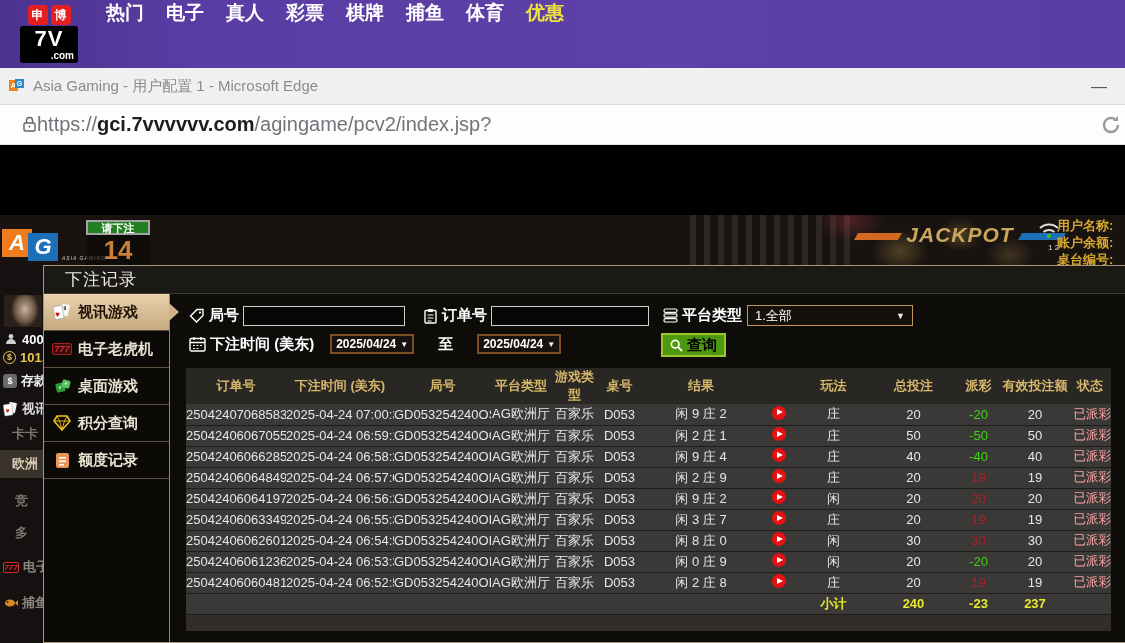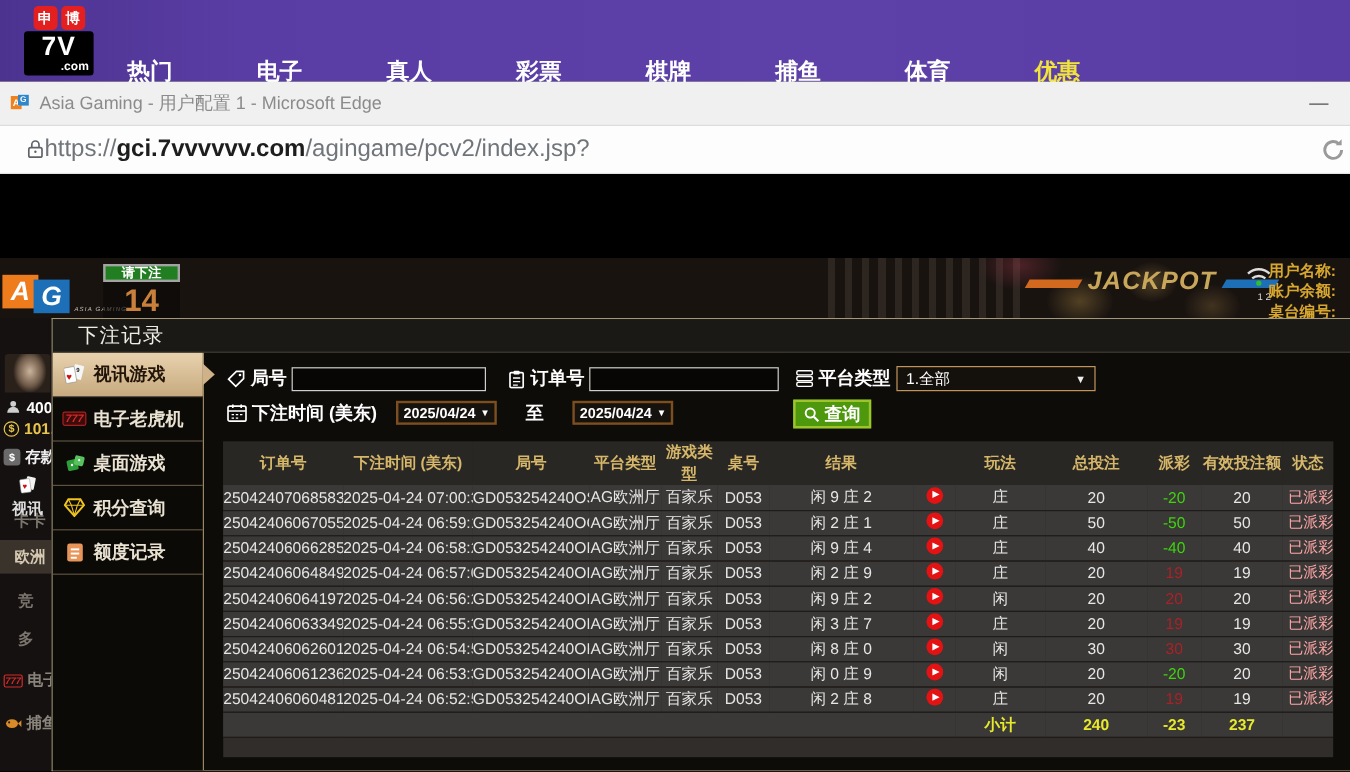--- a/index.html
+++ b/index.html
@@ -10,21 +10,21 @@
   
   .topnav { position:absolute; top:0; left:0; width:1125px; height:68px;
     background:linear-gradient(90deg,#4c3390 0%,#5a3da4 18%,#5e41a8 60%,#5a3da4 100%); }
   .logo { position:absolute; left:20px; top:5px; width:58px; text-align:center; }
   .logo-badges { display:flex; gap:3px; justify-content:center; margin-bottom:1px; }
   .logo-badge { width:20px; height:20px; background:#e31f1f; border-radius:4px; color:#fff;
     font-size:12px; font-weight:bold; line-height:20px; text-align:center; }
   .logo-main { background:#000; border-radius:3px; padding:1px 2px 2px; }
   .logo-7v { color:#fff; font-weight:900; font-size:22px; line-height:24px; letter-spacing:1px; }
   .logo-com { color:#fff; font-weight:bold; font-size:10px; line-height:10px; text-align:right; padding-right:2px; }
-  .nav-items { position:absolute; left:105px; top:0; height:73px; display:flex; align-items:flex-end; gap:68px; }
+  .nav-items { position:absolute; left:105px; top:0; height:73px; display:flex; align-items:flex-start; gap:20px; }
   .nav-item { color:#fff; font-size:19px; font-weight:bold; cursor:pointer; width:40px; text-align:center; }
   .nav-item.hl { color:#f1e33e; }
 
   
   .titlebar { position:absolute; top:68px; left:0; width:1125px; height:37px; background:#f1f0f1;
     border-bottom:1px solid #dcdcdc; display:flex; align-items:center; }
   .favicon { width:15px; height:15px; margin-left:9px; position:relative; }
   .favicon .fa { position:absolute; left:0; top:1px; width:9px; height:11px; background:#f0821e; color:#fff;
     font-size:8px; font-weight:bold; line-height:11px; text-align:center; }
   .favicon .fg { position:absolute; left:6px; top:0; width:9px; height:9px; background:#2f86c8; color:#fff;
@@ -113,21 +113,21 @@
   .ml18 { margin-left:18px; } .ml14 { margin-left:14px; }
   .selectbox { width:166px; height:21px; margin-left:5px; background:#14110d; border:1px solid #c2945c;
     color:#fff; font-size:13px; display:flex; align-items:center; padding:0 7px; cursor:pointer; }
   .selectbox .caret { margin-left:auto; font-size:9px; color:#eee; }
   .datebox { width:84px; height:20px; background:#16130f; border:2px solid #7d4e1e; color:#fff; font-size:12px;
     font-weight:bold; display:flex; align-items:center; justify-content:center; gap:4px; cursor:pointer; }
   .datebox .caret { font-size:8px; }
   .d1 { margin-left:16px; } .zhi { margin-left:24px; color:#fff; font-size:15px; font-weight:bold; }
   .d2 { margin-left:24px; }
   .searchbtn { position:absolute; left:491px; top:39px; height:24px; background:#4e980e; border:2px solid #9dc52b;
-    color:#ffffff; font-size:15px; font-weight:bold; display:flex; align-items:center; gap:4px; padding:0 7px; cursor:pointer; }
+    color:#000000; font-size:15px; font-weight:bold; display:flex; align-items:center; gap:4px; padding:0 7px; cursor:pointer; }
 
   .table-wrap { margin:0 0 0 16px; width:925px; background:#302d2a; padding-bottom:16px; }
   table.bets { width:925px; border-collapse:collapse; table-layout:fixed; }
   .bets th { height:20px; background:#292724; color:#d6b76a; font-size:13px; font-weight:bold; }
   .bets td { height:21px; background:#3a3937; border-bottom:1px solid #1d1c1a; color:#e6e6e6;
     font-size:13px; text-align:center; white-space:nowrap; overflow:hidden; }
   .bets td.neg { color:#3fd40e; }
   .bets td.pos { color:#aa2128; }
   .bets td.status { color:#fca5a5; font-size:12.5px;text-align:right; }
   .bets tr.sum td { color:#e8e92c; font-weight:bold; }
@@ -236,21 +236,21 @@
         <span class="ls-txt" style="color:#fff;">4003</span>
       </div>
       <div class="ls-row" style="height:16px;margin-top:2px;">
         <span class="ls-ico" style="color:#e8c64a;border:1px solid #e8c64a;border-radius:50%;width:13px;height:13px;font-size:9px;">$</span>
         <span class="ls-txt" style="color:#e8c64a;">101.</span>
       </div>
       <div class="ls-row" style="height:22px;margin-top:5px;">
         <span class="ls-ico" style="background:#6a6a6a;color:#fff;width:14px;height:14px;">$</span>
         <span class="ls-txt" style="color:#f0f0f0;">存款</span>
       </div>
-      <div class="ls-row" style="height:26px;margin-top:4px;flex-direction:column;">
+      <div class="ls-row" style="height:26px;margin-top:4px;">
         <span class="ls-ico">
             <svg width="16" height="16" viewBox="0 0 16 16">
               <rect x="6" y="1" width="8" height="11" rx="1" fill="#f2f2f2" transform="rotate(12 10 6)"></rect>
               <rect x="1" y="3" width="9" height="12" rx="1" fill="#fff" stroke="#999" stroke-width=".5" transform="rotate(-8 5 9)"></rect>
               <text x="3" y="12" font-size="7" fill="#cc1111" font-weight="bold">♥</text>
             </svg>
           </span>
         <span class="ls-txt" style="color:#ddd;">视讯</span>
       </div>
       <div class="ls-row" style="height:24px;">

